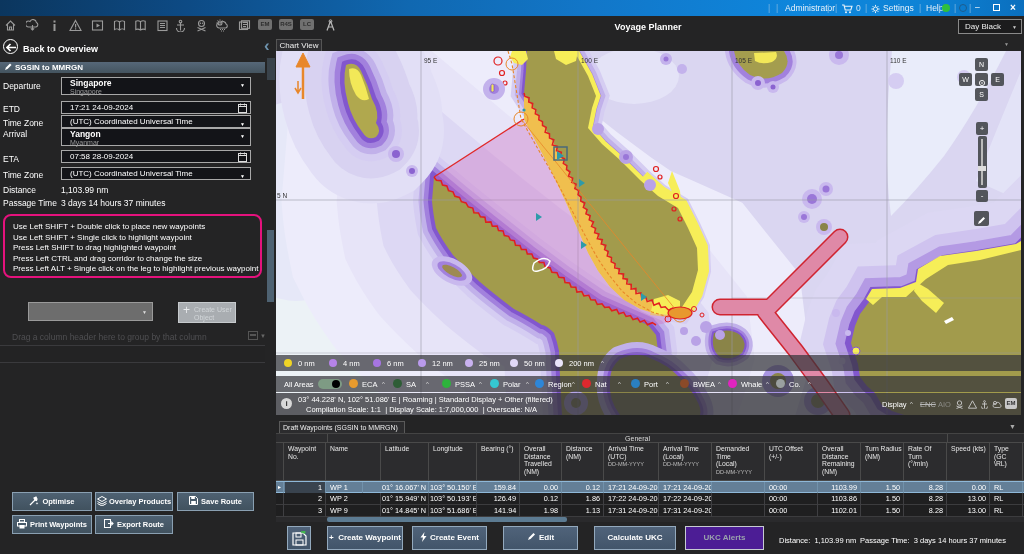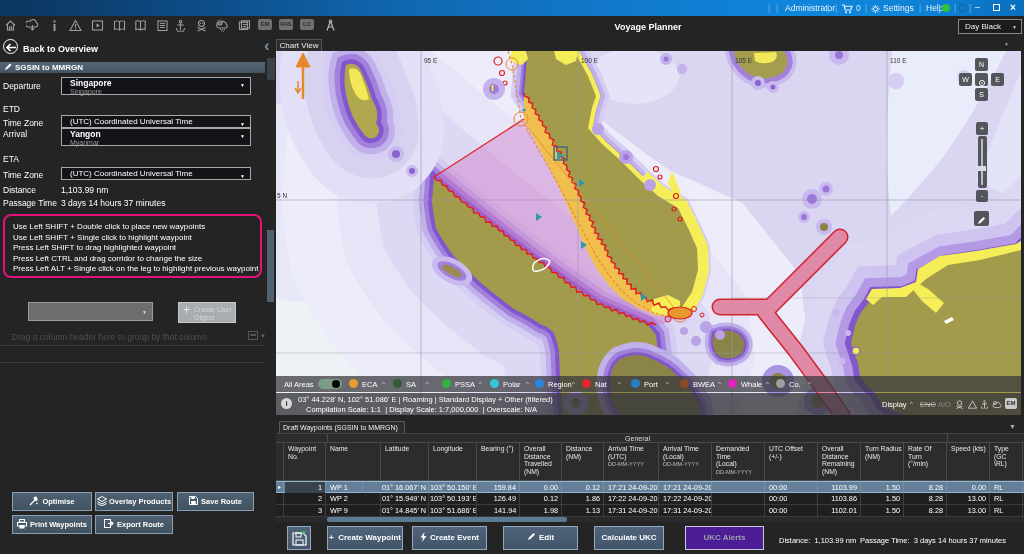--- a/index.html
+++ b/index.html
@@ -195,29 +195,37 @@
     <div class="hdrbar" style="top:26px"><svg width="8" height="8" viewBox="0 0 8 8" style="vertical-align:-1px;margin-right:3px">
           <path d="M1,7 L2,4.5 6,0.5 7.5,2 3.5,6 Z" fill="#fff"></path>
         </svg>SGSIN to MMRGN</div>
     <div class="flabel" style="top:45px">Departure</div>
     <div class="inp combo2" style="top:41px">
         <div class="l1">Singapore</div>
         <div class="l2">Singapore</div>
         <span class="car">▼</span>
       </div>
     <div class="flabel" style="top:68px">ETD</div>
+    <div class="inp inp1" style="top:65px">17:21 24-09-2024<svg class="calic2" width="9" height="10" viewBox="0 0 9 10">
+          <rect x="0.5" y="1.5" width="8" height="8" fill="none" stroke="#ddd" stroke-width="1"></rect>
+          <path d="M2.5,0.5 V2.5 M6.5,0.5 V2.5 M0.5,3.5 H8.5" stroke="#ddd" stroke-width="1"></path>
+        </svg></div>
     <div class="flabel" style="top:82px">Time Zone</div>
     <div class="inp inp1" style="top:79px">(UTC) Coordinated Universal Time<span class="car">▼</span></div>
     <div class="flabel" style="top:93px">Arrival</div>
     <div class="inp combo2" style="top:92px">
         <div class="l1">Yangon</div>
         <div class="l2">Myanmar</div>
         <span class="car">▼</span>
       </div>
     <div class="flabel" style="top:118px">ETA</div>
+    <div class="inp inp1" style="top:114px">07:58 28-09-2024<svg class="calic2" width="9" height="10" viewBox="0 0 9 10">
+          <rect x="0.5" y="1.5" width="8" height="8" fill="none" stroke="#ddd" stroke-width="1"></rect>
+          <path d="M2.5,0.5 V2.5 M6.5,0.5 V2.5 M0.5,3.5 H8.5" stroke="#ddd" stroke-width="1"></path>
+        </svg></div>
     <div class="flabel" style="top:134px">Time Zone</div>
     <div class="inp inp1" style="top:131px">(UTC) Coordinated Universal Time<span class="car">▼</span></div>
     <div class="flabel" style="top:149px">Distance</div>
     <div class="fval" style="top:149px">1,103.99 nm</div>
     <div class="flabel" style="top:162px">Passage Time</div>
     <div class="fval" style="top:162px">3 days 14 hours 37 minutes</div>
     <div id="pinkbox">
       <div style="top:6px">Use Left SHIFT + Double click to place new waypoints</div>
       <div style="top:17px">Use Left SHIFT + Single click to highlight waypoint</div>
       <div style="top:27px">Press Left SHIFT to drag highlighted waypoint</div>
@@ -487,20 +495,37 @@
       <path d="M 258,212 q 10,-8 16,-2 q -2,8 -12,10 q -8,2 -4,-8 z" fill="none" stroke="#fff" stroke-width="1.5"></path>
 
       <g stroke="#e8872a" fill="#e8872a">
         <line x1="27" y1="14" x2="27" y2="48" stroke-width="2.5"></line>
         <path d="M 27,2 L 34,16 20,16 Z"></path>
         <path d="M 22,30 l 0,12 m -3,-5 l 3,5 3,-5" fill="none" stroke-width="1.5"></path>
       </g>
     </g>
       </svg>
     
+    <div class="band" id="band1">
+      <span class="ldot" style="left:8px;top:4px;width:8px;height:8px;background:#efd425"></span>
+        <span class="ltxt" style="left:22px;top:4px">0 nm</span>
+      <span class="ldot" style="left:53px;top:4px;width:8px;height:8px;background:#b583e8"></span>
+        <span class="ltxt" style="left:67px;top:4px">4 nm</span>
+      <span class="ldot" style="left:97px;top:4px;width:8px;height:8px;background:#a675e2"></span>
+        <span class="ltxt" style="left:111px;top:4px">6 nm</span>
+      <span class="ldot" style="left:142px;top:4px;width:8px;height:8px;background:#b99aec"></span>
+        <span class="ltxt" style="left:156px;top:4px">12 nm</span>
+      <span class="ldot" style="left:189px;top:4px;width:8px;height:8px;background:#c9b2f0"></span>
+        <span class="ltxt" style="left:203px;top:4px">25 nm</span>
+      <span class="ldot" style="left:234px;top:4px;width:8px;height:8px;background:#e0d7f6"></span>
+        <span class="ltxt" style="left:248px;top:4px">50 nm</span>
+      <span class="ldot" style="left:279px;top:4px;width:8px;height:8px;background:#eae4fa"></span>
+        <span class="ltxt" style="left:293px;top:4px">200 nm</span>
+      <span class="lcar" style="left:325px;top:5px">^</span>
+    </div>
     <div class="band" id="band2">
       <span class="ltxt" style="left:8px;top:4px">All Areas</span>
       <span style="position:absolute;left:42px;top:3px;width:24px;height:10px;background:#7e9b84;border-radius:5px"></span>
       <span class="ldot" style="left:56px;top:4px;width:8px;height:8px;background:#000"></span>
       <span class="ldot" style="left:73px;top:3px;width:9px;height:9px;background:#e89b2e"></span>
         <span class="ltxt" style="left:86px;top:4px">ECA</span>
       <span class="lcar" style="left:106px;top:5px">^</span>
       <span class="ldot" style="left:117px;top:3px;width:9px;height:9px;background:#2e5d36"></span>
         <span class="ltxt" style="left:130px;top:4px">SA</span>
       <span class="lcar" style="left:150px;top:5px">^</span>
@@ -665,18 +690,18 @@
           <rect x="4" y="2" width="5" height="4" fill="none" stroke="#fff" stroke-width="1"></rect>
           <path d="M9,1 l4,0 m-1.5,-1.5 l1.5,1.5 -1.5,1.5" stroke="#3fba4a" stroke-width="1.3" fill="none"></path>
         </svg></div>
     <div class="bbtn" style="left:51px;top:111px;width:76px">+ &nbsp;Create Waypoint</div>
     <div class="bbtn" style="left:136px;top:111px;width:75px"><svg width="7" height="10" viewBox="0 0 7 10" style="vertical-align:-2px;margin-right:3px">
           <path d="M4.5,0 L0.5,5.5 H3 L2,10 6.5,4 H3.8 Z" fill="#fff"></path>
         </svg>Create Event</div>
     <div class="bbtn" style="left:227px;top:111px;width:75px"><svg width="9" height="9" viewBox="0 0 9 9" style="vertical-align:-1px;margin-right:3px">
           <path d="M1,8 L2,5.5 6.5,1 8,2.5 3.5,7 Z" fill="#fff"></path>
         </svg>Edit</div>
-    <div class="bbtn" style="left:318px;top:111px;width:70px">Calculate UKC</div>
+    <div class="bbtn" style="left:318px;top:111px;width:82px">Calculate UKC</div>
     <div class="bbtn dis" style="left:409px;top:111px;width:79px">UKC Alerts</div>
     <div style="position:absolute;left:503px;top:121px;font-size:7.5px;color:#fff;white-space:nowrap">Distance: &nbsp;1,103.99 nm</div>
     <div style="position:absolute;left:584px;top:121px;font-size:7.5px;color:#fff;white-space:nowrap">Passage Time: &nbsp;3 days 14 hours 37 minutes</div>
   </div>
 </div>
 
 </body></html>

